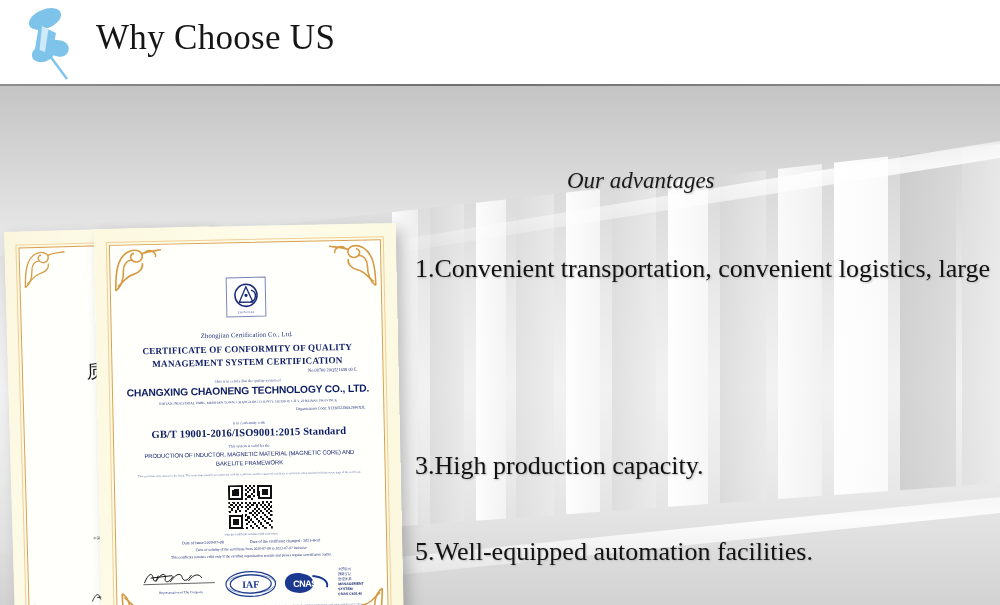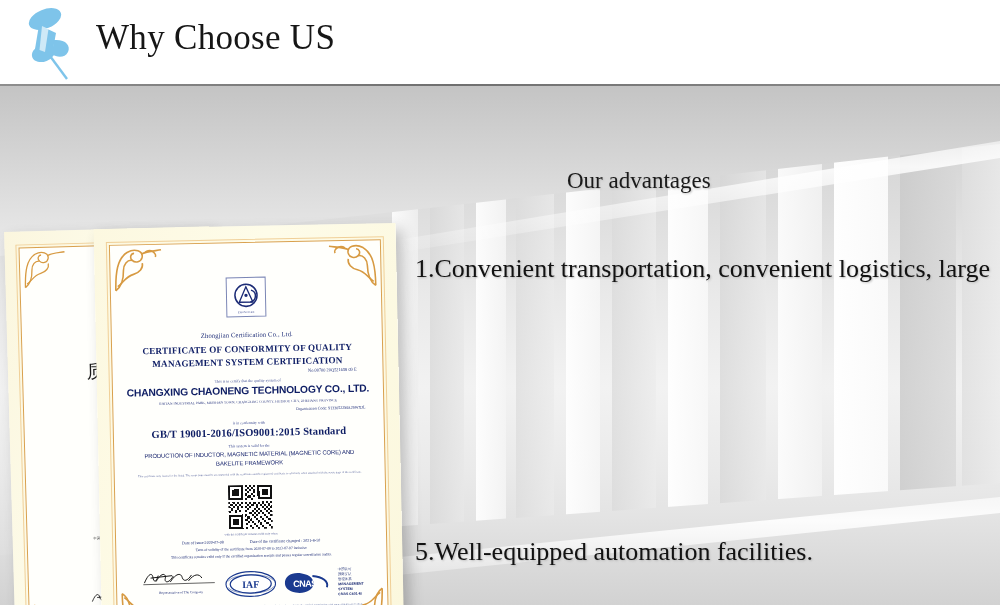--- a/index.html
+++ b/index.html
@@ -67,20 +67,21 @@
 
   
   .adv {
     position:absolute; left:415px; top:0; width:585px; height:519px;
     z-index:6;
   }
   .adv-title {
     position:absolute; left:152px; top:82px;
     font-size:23px; color:#1a1a1a; white-space:nowrap;
     text-shadow:1px 1px 2px rgba(190,190,190,.95);
+    font-style:italic;
   }
   .adv-item {
     position:absolute; left:0;
     font-size:26px; color:#121212; line-height:1.78;
     text-shadow:1px 1px 2px rgba(185,185,185,.95);
   }
   .adv-1 { top:160px; width:575px; }
   .adv-1 .l2 { display:block; padding-left:22px; }
   .adv-2 { top:271px; }
   .adv-3 { top:357px; }
@@ -482,19 +483,22 @@
         <div class="footnote">The validity of this certificate could be confirmed via the official Website Of CNAS (www.cnas.org.cn). Further to the certificate application, please enquire the certified organization, visit www.cnca.gov.cn or check certificate registered by searching www.cnca.gov.cn, Zhejiang Building, Changxing Province, Changxing City, Zhejiang Province.</div>
       </div>
     </div>
 
     <div class="adv">
       <div class="adv-title">Our advantages</div>
 
       <div class="adv-item adv-1">
         <span>1.Convenient transportation, convenient logistics, large</span>
       </div>
+      <div class="adv-item adv-3">
+        <span>3.High production capacity.</span>
+      </div>
       <div class="adv-item adv-4">
         <span>5.Well-equipped automation facilities.</span>
       </div>
     </div>
 
   </div>
 </div>
 
 </body></html>

